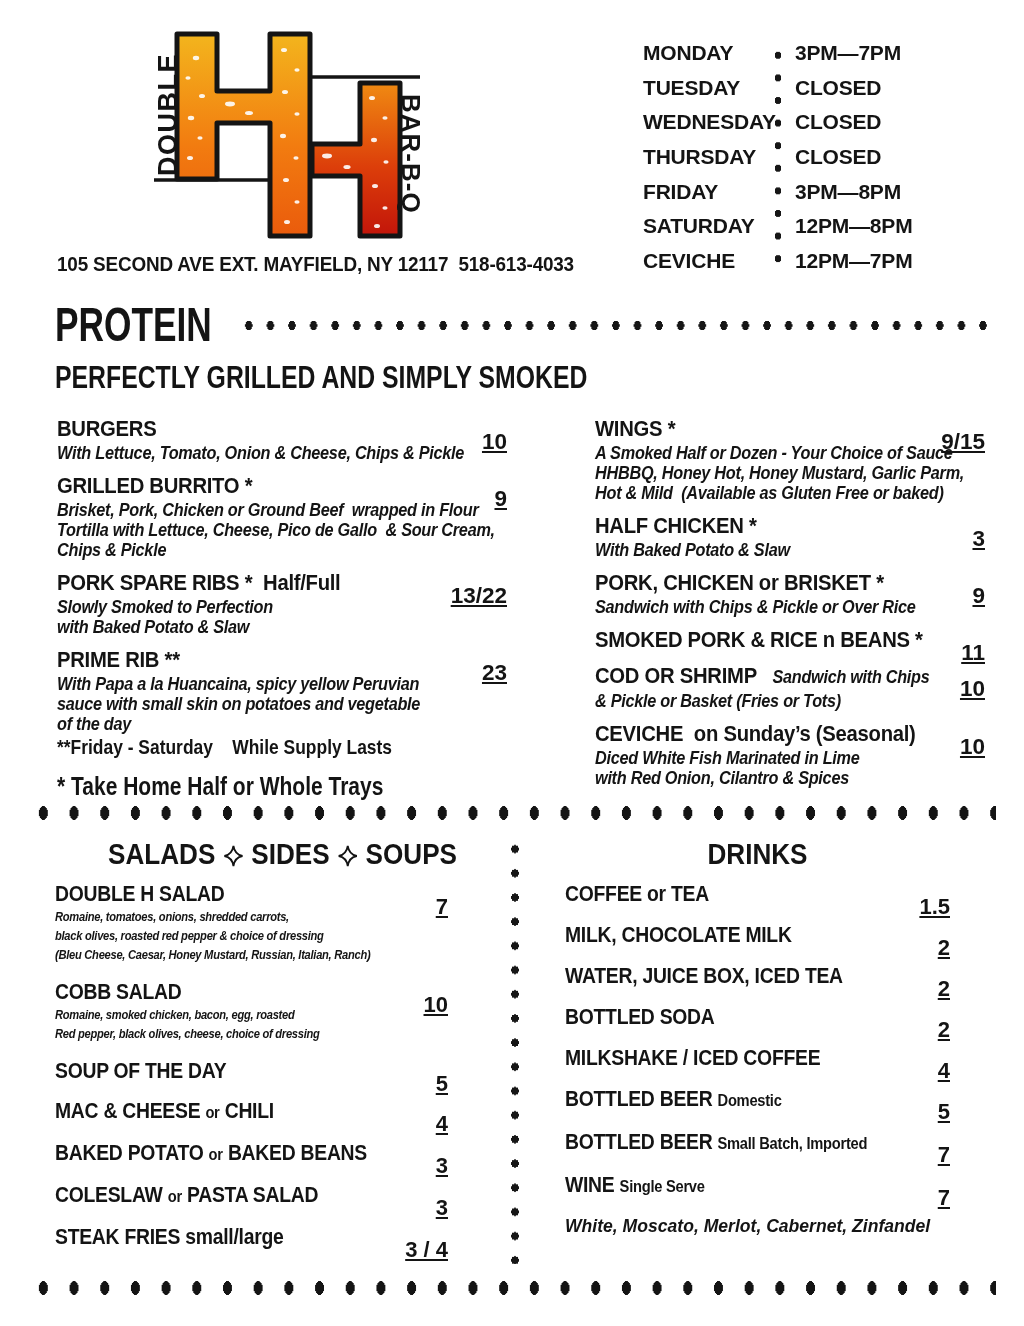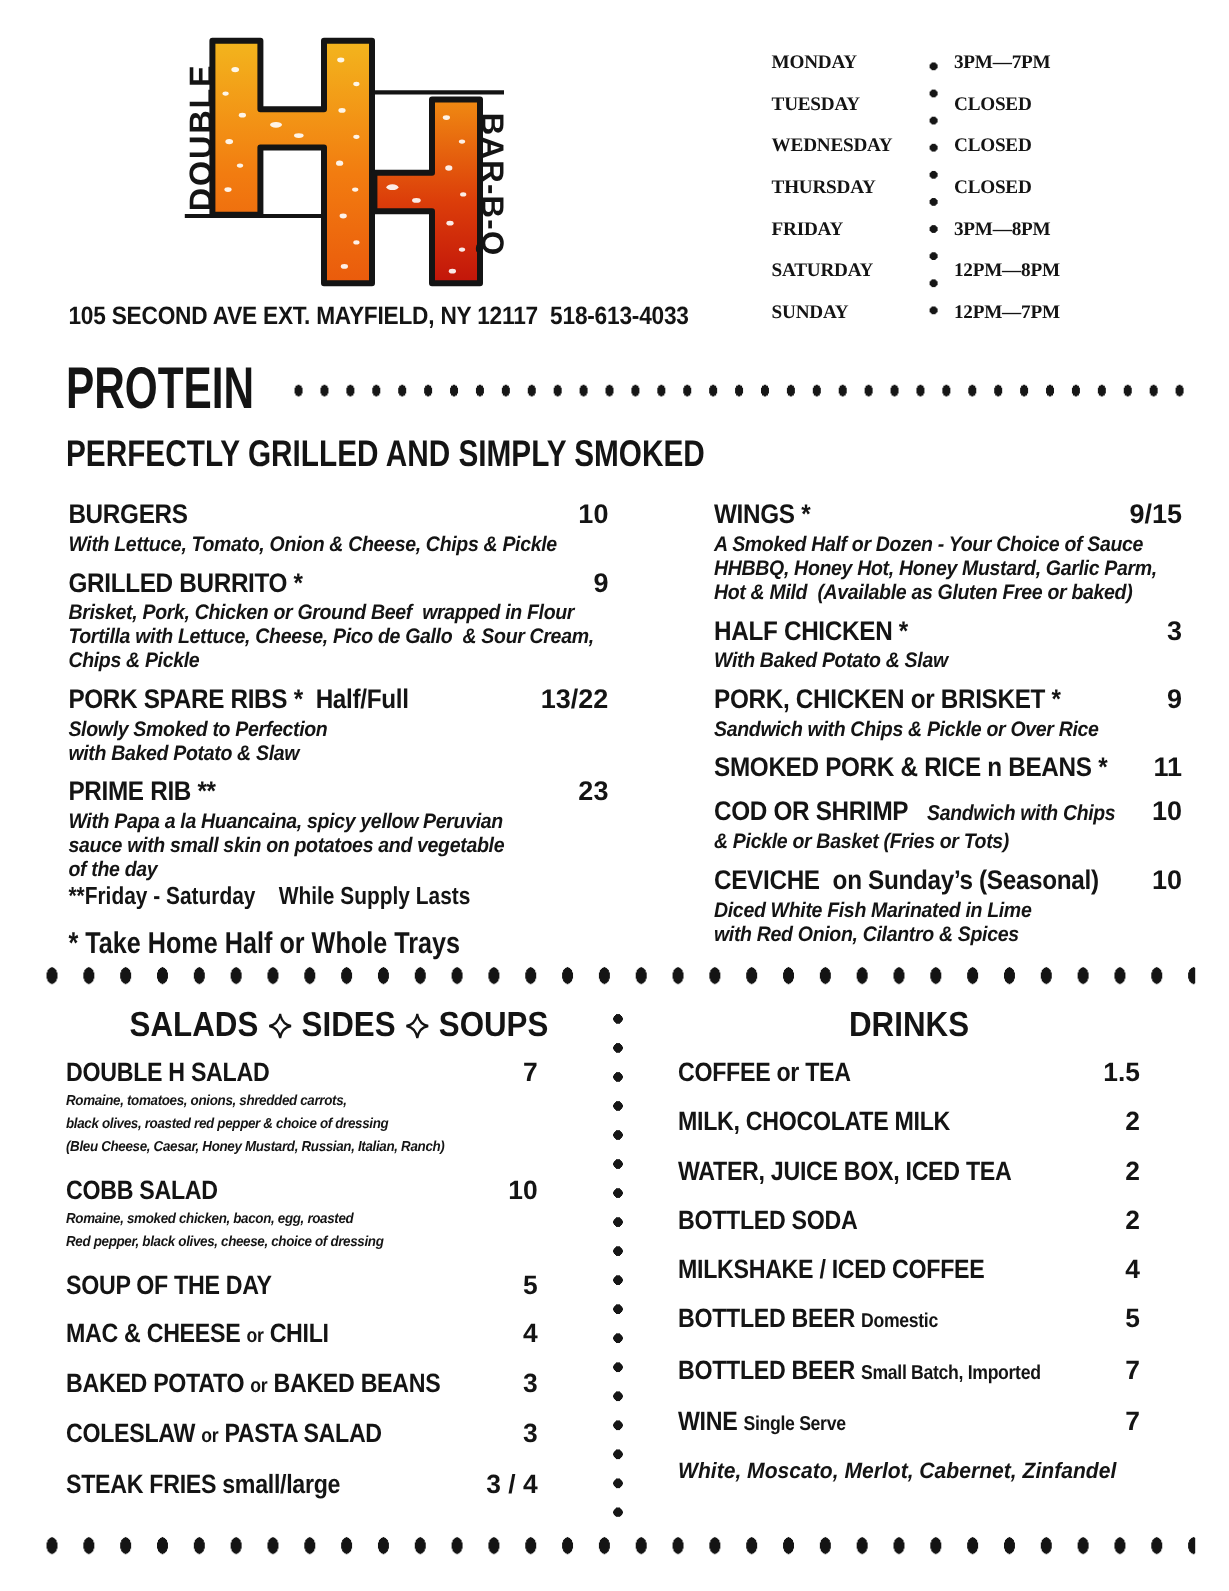--- a/index.html
+++ b/index.html
@@ -7,21 +7,21 @@
   body { width:1024px; height:1326px; font-family:"Liberation Sans","DejaVu Sans",sans-serif;
          font-weight:700; color:#141414; position:relative; overflow:hidden; }
 
   .top { position:relative; height:298px; }
   .logo { position:absolute; left:150px; top:26px; }
   .address { position:absolute; left:57px; top:252px; font-size:21px; letter-spacing:-0.2px;
              transform:scaleX(.9); transform-origin:left top; white-space:pre; }
 
   .hours { position:absolute; left:643px; top:36px; width:345px; }
   .hours-row { display:grid; grid-template-columns:152px 186px; align-items:center;
-               height:34.6px; font-size:16px; letter-spacing:-0.2px;font-family:Liberation Serif, serif; }
+               height:34.6px; font-size:21px; letter-spacing:-0.2px; }
   .hours-row .time { text-align:left; }
   .hours-dots { position:absolute; left:130px; top:8px; width:10px; height:228px;
       background-image:radial-gradient(circle 3.4px at 50% 50%, #161616 97%, transparent);
       background-size:10px 22.6px; background-repeat:repeat-y; }
 
   .section-head { position:relative; height:54px; }
   .protein-title { position:absolute; left:55px; top:0; font-size:49px; line-height:52px;
                    transform:scaleX(.72); transform-origin:left top; }
   .hdots { position:absolute; left:238px; right:30px; top:21px; height:13px;
       background-image:radial-gradient(3.6px 4.8px at 50% 50%, #161616 97%, transparent);
@@ -29,21 +29,21 @@
 
   .subtitle { margin:8px 0 0 55px; font-size:31px; line-height:36px;
               transform:scaleX(.8); transform-origin:left top; white-space:pre; }
 
   .protein-grid { display:grid; grid-template-columns:450px 390px; column-gap:88px; margin:20px 0 0 57px; }
 
   .item { margin-bottom:10px; }
   .item-head { position:relative; font-size:22.5px; line-height:26px; }
   .item-name { display:block; transform:scaleX(.9); transform-origin:left top;
                white-space:pre; letter-spacing:-0.3px; }
-  .item-price { position:absolute; right:0; top:0; white-space:nowrap; }
+  .item-price { position:absolute; right:0; top:13px; white-space:nowrap;text-decoration:underline; }
   .np-sm { font-size:.76em; }
   .np-it { font-style:italic; font-size:.8em; }
   .item-desc { font-style:italic; font-size:17.5px; line-height:20px; margin-top:1px; letter-spacing:-0.3px; }
   .dline { white-space:pre; transform:scaleX(.93); transform-origin:left top; }
   .item-note { font-size:20.5px; line-height:26px; white-space:pre;
                transform:scaleX(.85); transform-origin:left top; }
   .pfoot { font-size:25px; line-height:29px; margin-top:12px; white-space:pre;
            transform:scaleX(.84); transform-origin:left top; }
 
   .divider { height:16px; margin:4px 28px 0;
@@ -142,21 +142,21 @@
         </div>
         <div class="hours-row">
           <span class="day">FRIDAY</span>
           <span class="time">3PM—8PM</span>
         </div>
         <div class="hours-row">
           <span class="day">SATURDAY</span>
           <span class="time">12PM—8PM</span>
         </div>
         <div class="hours-row">
-          <span class="day">SUNDAY</span>
+          <span class="day">CEVICHE</span>
           <span class="time">12PM—7PM</span>
         </div>
       </div>
   </div>
 </div>
 
 <div class="section-head">
   <div class="protein-title">PROTEIN</div>
   <div class="hdots"></div>
 </div>

